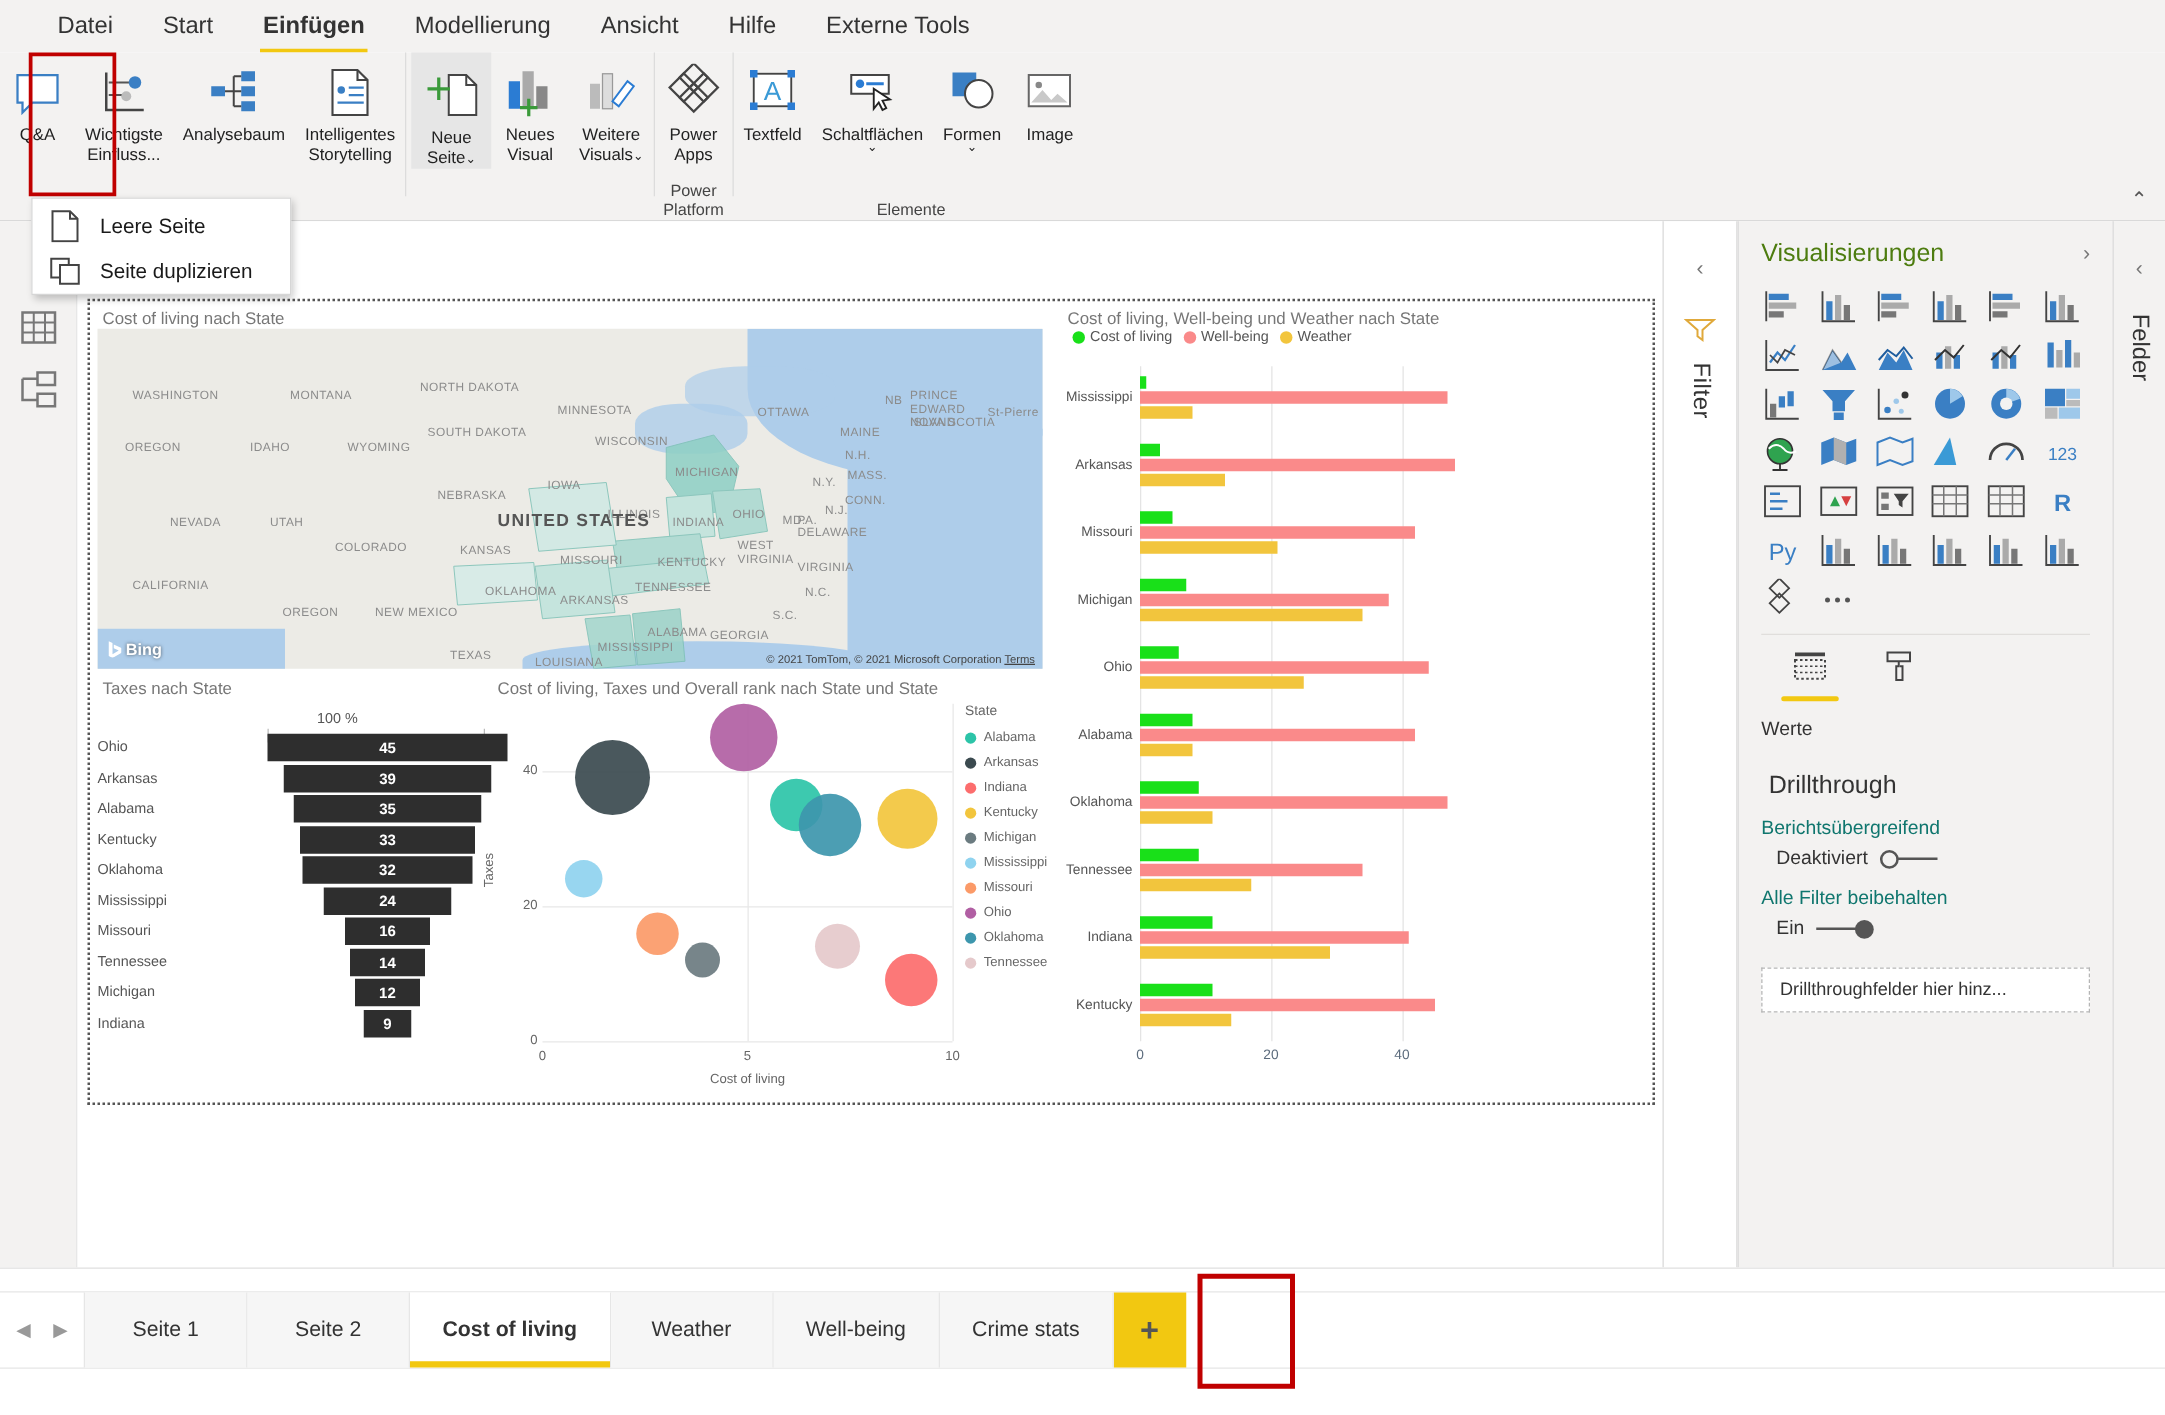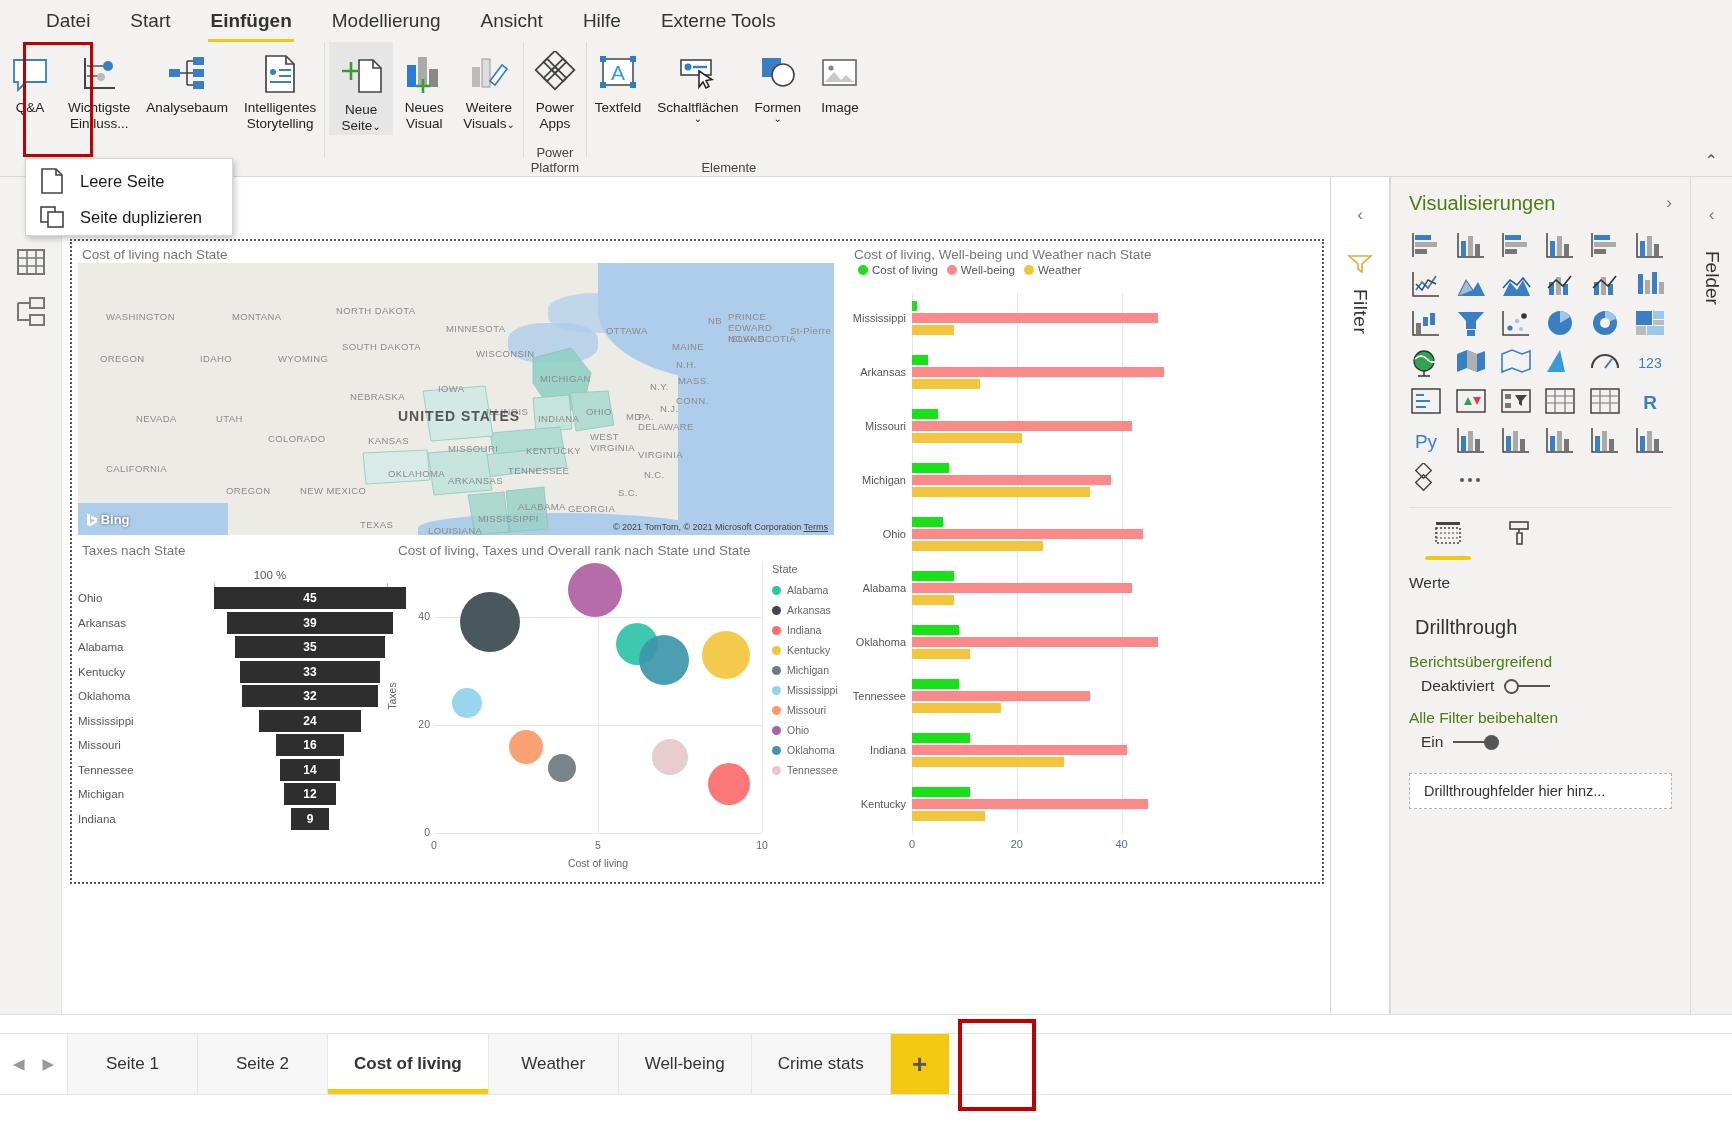--- a/index.html
+++ b/index.html
@@ -184,21 +184,21 @@
   .ptab .ul { height:4px; width:46px; background:transparent; margin-top:6px; border-radius:2px; }
   .ptab.active .ul { background:#f2c811; }
 
   .sect-label { font-size:15.5px; color:#333; margin:14px 0 8px; }
   .dropzone {
     border:1px dashed #b5b5b5; background:#fff; height:36px;
     display:flex; align-items:center; padding-left:14px;
     font-size:14.5px; color:#333;
   }
   #drill-title { font-size:20px; color:#333; margin:24px 0 12px 6px; font-weight:normal; }
-  .opt-label { font-size:15.5px; color:#4d7c0f; margin:14px 0 6px; }
+  .opt-label { font-size:15.5px; color:#0f766e; margin:14px 0 6px; }
   .toggle-row { display:flex; align-items:center; padding-left:12px; font-size:15.5px; color:#333; }
   .tg { position:relative; width:46px; height:18px; margin-left:10px; }
   .tg .trk { position:absolute; top:8px; left:0; width:46px; height:2px; background:#555; }
   .tg .knb { position:absolute; top:2px; width:15px; height:15px; border-radius:50%; }
   .tg.off .knb { left:0; border:2px solid #555; background:#f3f2f1; }
   .tg.on .knb { right:0; background:#555; }
   .tg.on .trk { width:32px; }
 
   
   #fields-strip {

